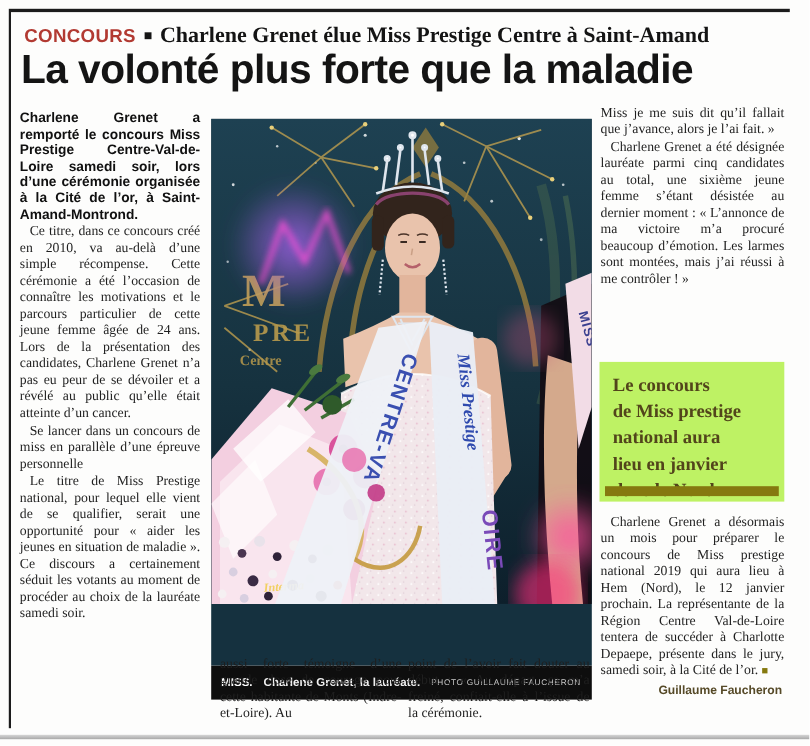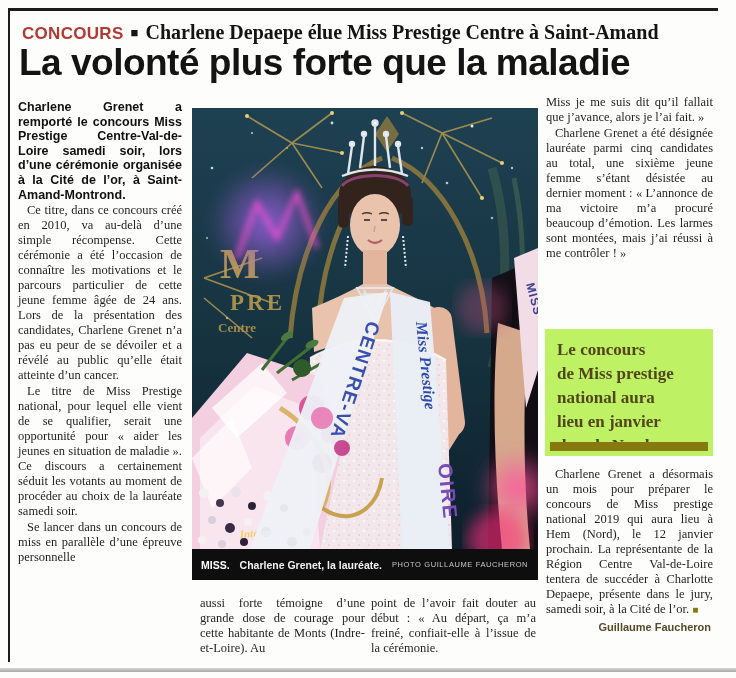--- a/index.html
+++ b/index.html
@@ -17,21 +17,21 @@
         font:bold 37px/1.05 "Liberation Sans",sans-serif;letter-spacing:-0.5px;}
   .serif{font:12.5px/15px "Liberation Serif",serif;text-align:justify;color:#1f1f1f;}
   .serif p{margin:0 0 1px 0;}
   .indent{text-indent:9px;}
   .col-left{position:absolute;left:18px;top:100px;width:164px;}
   .lead{font:bold 12.5px/14.6px "Liberation Sans",sans-serif;color:#101010;
         text-align:justify;margin:0 0 6px 0;}
   .subhead{font:bold 13.5px/16px "Liberation Sans",sans-serif;color:#101010;
         white-space:pre-line;margin:7px 0 5px 0;}
   .photo-block{position:absolute;left:192px;top:108px;width:346px;}
-  .photo-art{position:relative;width:346px;height:441px;background:#15313f;overflow:hidden;}
+  .photo-art{position:relative;width:346px;height:497px;background:#15313f;overflow:hidden;}
   .photo-art svg{position:absolute;left:0;top:0;}
   .caption{display:flex;align-items:center;gap:10px;height:31px;background:#0e0e0e;padding:0 9px;}
   .cap-label{color:#ffffff;font:bold 10.5px "Liberation Sans",sans-serif;white-space:nowrap;}
   .cap-text{color:#f1f1f1;font:bold 10.5px "Liberation Sans",sans-serif;font-weight:600;white-space:nowrap;}
   .cap-credit{color:#c9c9c9;font:7.5px "Liberation Sans",sans-serif;letter-spacing:.6px;white-space:nowrap;}
   .mid-cols{position:absolute;left:200px;top:596px;width:348px;display:flex;gap:6px;}
   .mid-col{width:165px;}
   .col-right-top{position:absolute;left:546px;top:95px;width:167px;}
   .box{position:absolute;left:545px;top:329px;width:168px;height:127px;background:#bef264;}
   .box-text{font:bold 17px/24px "Liberation Serif",serif;color:#52451b;
@@ -44,30 +44,30 @@
 </style>
 </head>
 <body>
 
 <div class="page">
   <div class="rule-top"></div>
   <div class="rule-left"></div>
   <div class="rule-bottom"></div>
 
   <div class="kicker">
-    <span class="kicker-label">CONCOURS</span><span class="kicker-sep">■</span><span class="kicker-title">Charlene Depaepe élue Miss Prestige Centre à Saint-Amand</span>
+    <span class="kicker-label">CONCOURS</span><span class="kicker-sep">■</span><span class="kicker-title">Charlene Grenet élue Miss Prestige Centre à Saint-Amand</span>
   </div>
 
   <h1 class="headline">La volonté plus forte que la maladie</h1>
 
   <div class="col-left serif">
     <p class="lead">Charlene Grenet a remporté le concours Miss Prestige Centre-Val-de-Loire samedi soir, lors d’une cérémonie organisée à la Cité de l’or, à Saint-Amand-Montrond.</p>
     <p class="indent">Ce titre, dans ce concours créé en 2010, va au-delà d’une simple récompense. Cette cérémonie a été l’occasion de connaître les motivations et le parcours particulier de cette jeune femme âgée de 24 ans. Lors de la présentation des candidates, Charlene Grenet n’a pas eu peur de se dévoiler et a révélé au public qu’elle était atteinte d’un cancer.</p>
+    <p class="indent">Se lancer dans un concours de miss en parallèle d’une épreuve personnelle</p>
     <p class="indent">Le titre de Miss Prestige national, pour lequel elle vient de se qualifier, serait une opportunité pour « aider les jeunes en situation de maladie ». Ce discours a certainement séduit les votants au moment de procéder au choix de la lauréate samedi soir.</p>
-    <p class="indent">Se lancer dans un concours de miss en parallèle d’une épreuve personnelle</p>
   </div>
 
   <figure class="photo-block" style="margin:0;">
     <div class="photo-art">
       <svg width="346" height="441" viewBox="0 0 346 441">
         <defs>
           <linearGradient id="bgGrad" x1="0" y1="0" x2="0" y2="1">
             <stop offset="0" stop-color="#1e4152"></stop>
               <stop offset="0.55" stop-color="#16323f"></stop>
               <stop offset="1" stop-color="#0d1f2b"></stop>

